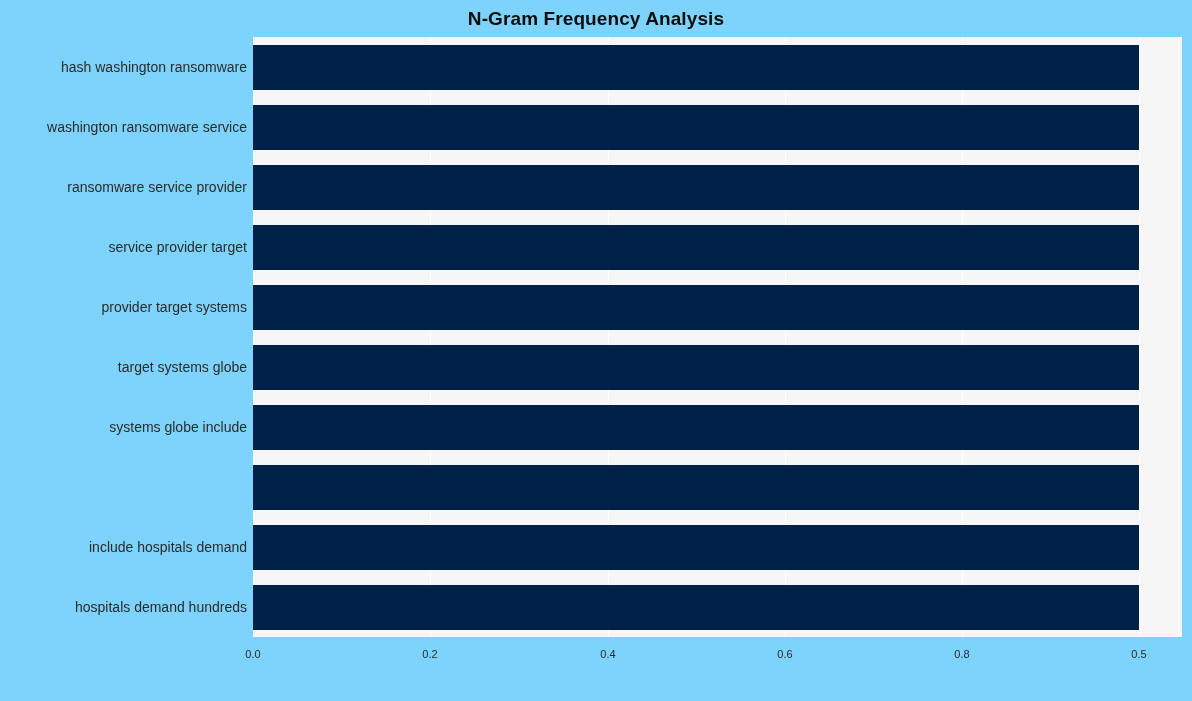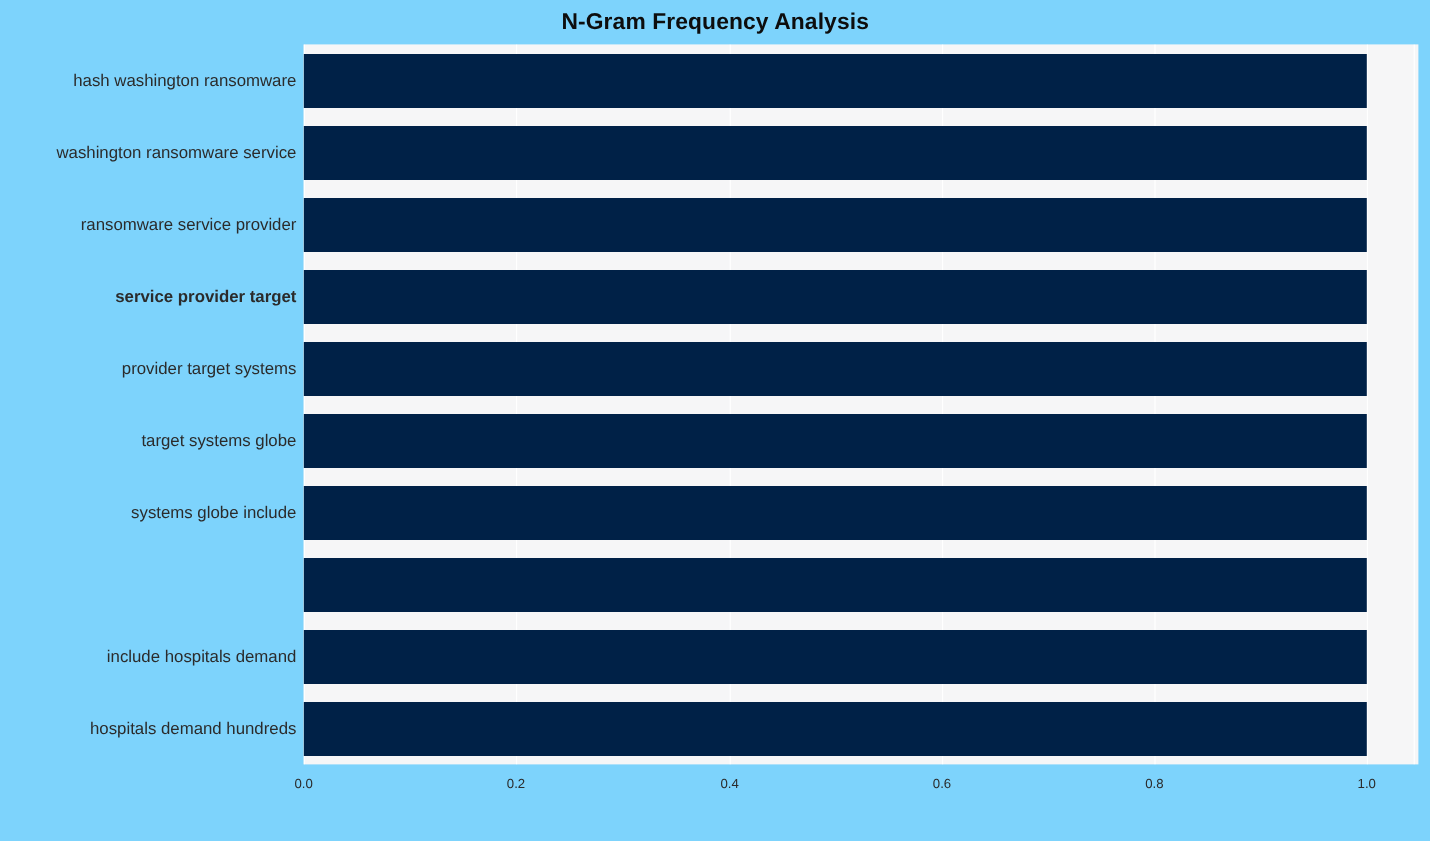--- a/index.html
+++ b/index.html
@@ -116,21 +116,21 @@
 <body>
 
 <div class="figure">
 
   <div class="chart-title">N-Gram Frequency Analysis</div>
 
   <div class="ylabels">
       <div class="ylabel" style="top: 22px;">hash washington ransomware</div>
       <div class="ylabel" style="top: 82px;">washington ransomware service</div>
       <div class="ylabel" style="top: 142px; padding-left: 40px;">ransomware service provider</div>
-      <div class="ylabel" style="top: 202px; font-weight: bold;">service provider target</div>
+      <div class="ylabel" style="top: 202px;">service provider target</div>
       <div class="ylabel" style="top: 262px;">provider target systems</div>
       <div class="ylabel" style="top: 322px;">target systems globe</div>
       <div class="ylabel" style="top: 382px;">systems globe include</div>
       <div class="ylabel" style="top: 502px;">include hospitals demand</div>
       <div class="ylabel" style="top: 562px;">hospitals demand hundreds</div>
     </div>
 
   <div class="plot-area">
     <div class="gridlines-layer">
         <div class="gridline" style="left: 0px;"></div>
@@ -154,17 +154,17 @@
         <div class="bar" title="hospitals demand hundreds: 1" style="top: 548px; width: 886px; background: rgb(0, 33, 71);"></div>
       </div>
   </div>
 
   <div class="xticks-layer">
       <div class="xtick" style="left: 253px;">0.0</div>
       <div class="xtick" style="left: 430px;">0.2</div>
       <div class="xtick" style="left: 608px;">0.4</div>
       <div class="xtick" style="left: 785px;">0.6</div>
       <div class="xtick" style="left: 962px;">0.8</div>
-      <div class="xtick" style="left: 1139px;">1.0</div>
+      <div class="xtick" style="left: 1139px;">0.5</div>
     </div>
 
 
 </div>
 
 </body></html>

